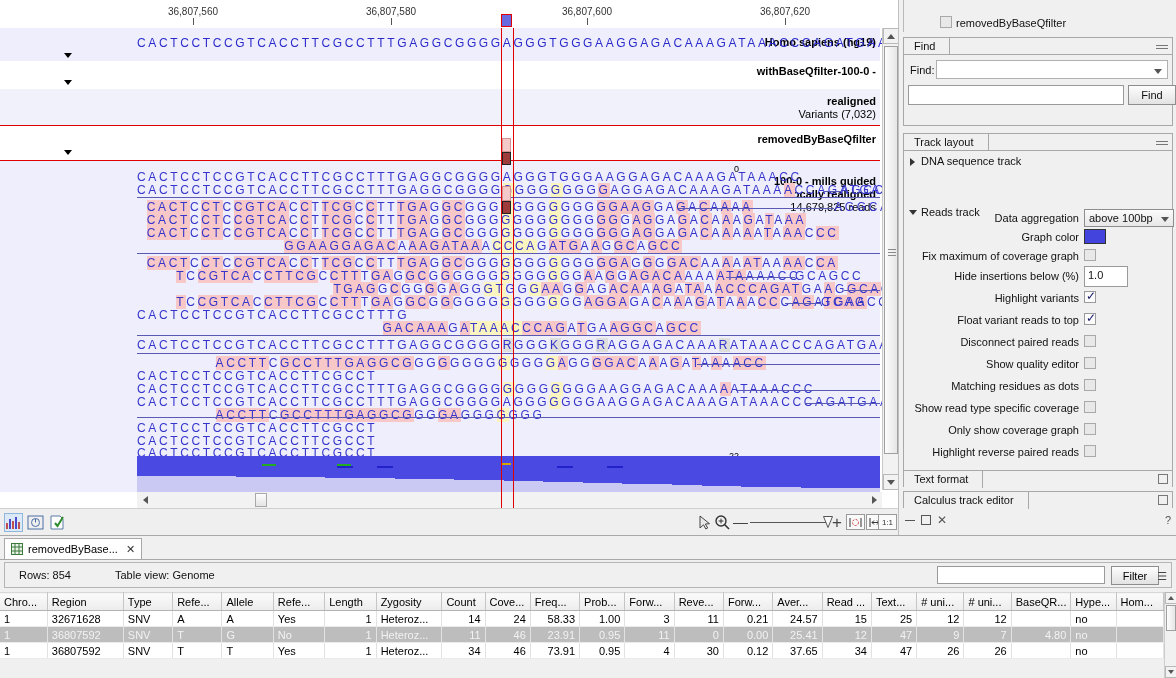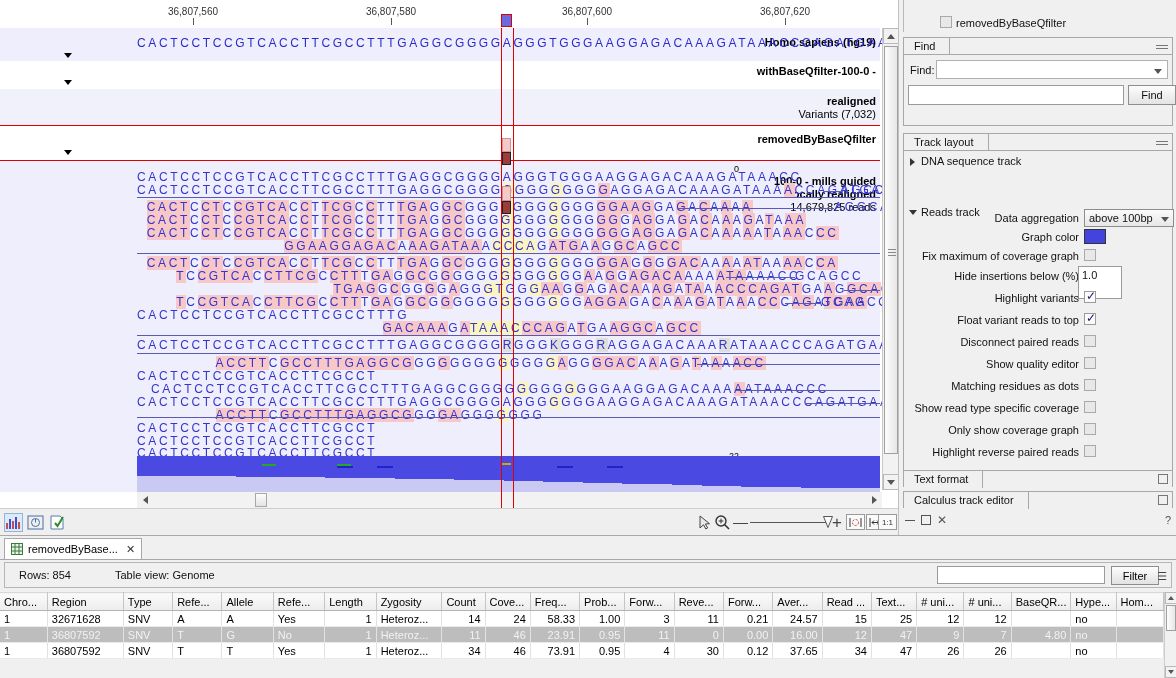--- a/index.html
+++ b/index.html
@@ -365,21 +365,21 @@
             <div class="readpad" style="left: 844.04px; top: 129px; width: 35.96px;"></div>
             <div class="readline" style="top: 135px; left: 176.28px; letter-spacing: 2.62px;"><span class="hlP">T</span>C<span class="hlP">C</span><span class="hlP">G</span><span class="hlP">T</span><span class="hlP">C</span><span class="hlP">A</span>C<span class="hlP">C</span><span class="hlP">T</span><span class="hlP">T</span><span class="hlP">C</span><span class="hlP">G</span>C<span class="hlP">C</span><span class="hlP">T</span><span class="hlP">T</span>T<span class="hlP">G</span><span class="hlP">A</span>G<span class="hlP">G</span><span class="hlP">C</span>G<span class="hlP">G</span>GGGG<span class="hlY">G</span>GGG<span class="hlY">G</span>GG<span class="hlP">A</span><span class="hlP">G</span><span class="hlP">G</span><span class="hlP">A</span>GA<span class="hlP">C</span>A<span class="hlP">A</span>A<span class="hlP">G</span>A<span class="hlP">T</span>A<span class="hlP">A</span>A<span class="hlP">C</span><span class="hlP">C</span>C<span class="hlP">A</span><span class="hlP">G</span>A<span class="hlP">T</span><span class="hlP">G</span><span class="hlP">A</span><span class="hlP">A</span></div>
             <div class="readpad" style="left: 785.12px; top: 142px; width: 35.96px;"></div>
             <div class="readline" style="top: 135px; left: 821.08px; letter-spacing: 2.62px;">GCAGCC</div>
             <div class="readline" style="top: 148px; left: 137px; letter-spacing: 2.62px;">CACTCCTCCGTCACCTTCGCCTTTG</div>
             <div class="readline" style="top: 161px; left: 382.5px; letter-spacing: 2.62px;"><span class="hlP">G</span><span class="hlP">A</span><span class="hlP">C</span><span class="hlP">A</span><span class="hlP">A</span><span class="hlP">A</span>G<span class="hlP">A</span><span class="hlY">T</span><span class="hlY">A</span><span class="hlY">A</span><span class="hlY">A</span><span class="hlY">C</span><span class="hlP">C</span><span class="hlP">C</span><span class="hlP">A</span><span class="hlP">G</span>A<span class="hlP">T</span>GA<span class="hlP">A</span><span class="hlP">G</span><span class="hlP">G</span><span class="hlP">C</span>A<span class="hlP">G</span><span class="hlP">C</span><span class="hlP">C</span></div>
             <div class="readline" style="top: 178px; left: 137px; letter-spacing: 2.62px;">CACTCCTCCGTCACCTTCGCCTTTGAGGCGGGG<span class="hlG">R</span>GGG<span class="hlG">K</span>GGG<span class="hlG">R</span>AGGAGACAAA<span class="hlG">R</span>ATAAACCCAGATGAAGGCAGCC</div>
             <div class="readline" style="top: 196px; left: 215.56px; letter-spacing: 2.62px;"><span class="hlP">A</span><span class="hlP">C</span><span class="hlP">C</span><span class="hlP">T</span><span class="hlP">T</span>C<span class="hlP">G</span><span class="hlP">C</span><span class="hlP">C</span><span class="hlP">T</span><span class="hlP">T</span><span class="hlP">T</span><span class="hlP">G</span><span class="hlP">A</span><span class="hlP">G</span><span class="hlP">G</span><span class="hlP">C</span><span class="hlP">G</span>GG<span class="hlP">G</span>GGGG<span class="hlY">G</span>GGG<span class="hlY">G</span><span class="hlP">A</span>GG<span class="hlP">G</span><span class="hlP">G</span><span class="hlP">A</span><span class="hlP">C</span>A<span class="hlP">A</span>A<span class="hlP">G</span>A<span class="hlP">T</span>A<span class="hlP">A</span>A<span class="hlP">A</span><span class="hlP">C</span><span class="hlP">C</span></div>
             <div class="readpad" style="left: 696.74px; top: 203px; width: 183.26px;"></div>
             <div class="readline" style="top: 209px; left: 137px; letter-spacing: 2.62px;">CACTCCTCCGTCACCTTCGCCT</div>
-            <div class="readline" style="top: 222px; left: 151px; letter-spacing: 2.62px;">CACTCCTCCGTCACCTTCGCCTTTGAGGCGGGG<span class="hlY">G</span>GGG<span class="hlY">G</span>GGGAAGGAGACAAA<span class="hlP">A</span>ATAAACCC</div>
+            <div class="readline" style="top: 222px; left: 137px; letter-spacing: 2.62px;">CACTCCTCCGTCACCTTCGCCTTTGAGGCGGGG<span class="hlY">G</span>GGG<span class="hlY">G</span>GGGAAGGAGACAAA<span class="hlP">A</span>ATAAACCC</div>
             <div class="readpad" style="left: 736.02px; top: 229px; width: 143.98px;"></div>
             <div class="readline" style="top: 235px; left: 137px; letter-spacing: 2.62px;">CACTCCTCCGTCACCTTCGCCTTTGAGGCGGGGAGGG<span class="hlY">G</span>GGGAAGGAGACAAAGATAAACCCAGATGAA</div>
             <div class="readpad" style="left: 804.76px; top: 242px; width: 75.24px;"></div>
             <div class="readline" style="top: 248px; left: 215.56px; letter-spacing: 2.62px;"><span class="hlP">A</span><span class="hlP">C</span><span class="hlP">C</span><span class="hlP">T</span><span class="hlP">T</span>C<span class="hlP">G</span><span class="hlP">C</span><span class="hlP">C</span><span class="hlP">T</span><span class="hlP">T</span><span class="hlP">T</span><span class="hlP">G</span><span class="hlP">A</span><span class="hlP">G</span><span class="hlP">G</span><span class="hlP">C</span><span class="hlP">G</span>GG<span class="hlP">G</span><span class="hlP">A</span>GGG<span class="hlY">G</span>GGG</div>
             <div class="readline" style="top: 261px; left: 137px; letter-spacing: 2.62px;">CACTCCTCCGTCACCTTCGCCT</div>
             <div class="readline" style="top: 274px; left: 137px; letter-spacing: 2.62px;">CACTCCTCCGTCACCTTCGCCT</div>
             <div class="readline" style="top: 286px; left: 137px; letter-spacing: 2.62px;">CACTCCTCCGTCACCTTCGCCT</div>
             <div class="readline rev" style="top: 300px; left: 745.84px; letter-spacing: 2.62px;">TGAAGGCAGCC</div>
           </div>
         <div id="coverage" style="top: 295px; background: rgb(238, 238, 252);">
@@ -685,21 +685,21 @@
           <span class="tri tri-down cv"></span>
         </div>
 
         <span class="sp-label" style="left:10px;top:80px;width:165px;">Graph color</span>
         <div class="swatch" id="graphcolor" style="left: 180px; top: 78px; width: 22px; height: 15px; background: rgb(67, 67, 221);"></div>
 
         <span class="sp-label" style="left:0px;top:99px;width:175px;">Fix maximum of coverage graph</span>
         <span class="cb grey" style="left:180px;top:98px;"></span>
 
         <span class="sp-label" style="left:10px;top:119px;width:165px;">Hide insertions below (%)</span>
-        <div class="textfield" style="left:174px;top:115px;width:44px;height:33px;">1.0</div>
+        <div class="textfield" style="left:180px;top:115px;width:44px;height:21px;">1.0</div>
 
         <span class="sp-label" style="left:10px;top:141px;width:165px;">Highlight variants</span>
         <span class="cb checked" style="left:180px;top:140px;"></span>
 
         <span class="sp-label" style="left:10px;top:163px;width:165px;">Float variant reads to top</span>
         <span class="cb checked" style="left:180px;top:162px;"></span>
 
         <span class="sp-label" style="left:10px;top:185px;width:165px;">Disconnect paired reads</span>
         <span class="cb grey" style="left:180px;top:184px;"></span>
 
@@ -833,21 +833,21 @@
               <td>No</td>
               <td class="num">1</td>
               <td>Heteroz...</td>
               <td class="num">11</td>
               <td class="num">46</td>
               <td class="num">23.91</td>
               <td class="num">0.95</td>
               <td class="num">11</td>
               <td class="num">0</td>
               <td class="num">0.00</td>
-              <td class="num">16.00</td>
+              <td class="num">25.41</td>
               <td class="num">12</td>
               <td class="num">47</td>
               <td class="num">9</td>
               <td class="num">7</td>
               <td class="num">4.80</td>
               <td>no</td>
               <td></td>
             </tr>
             <tr>
               <td>1</td>

